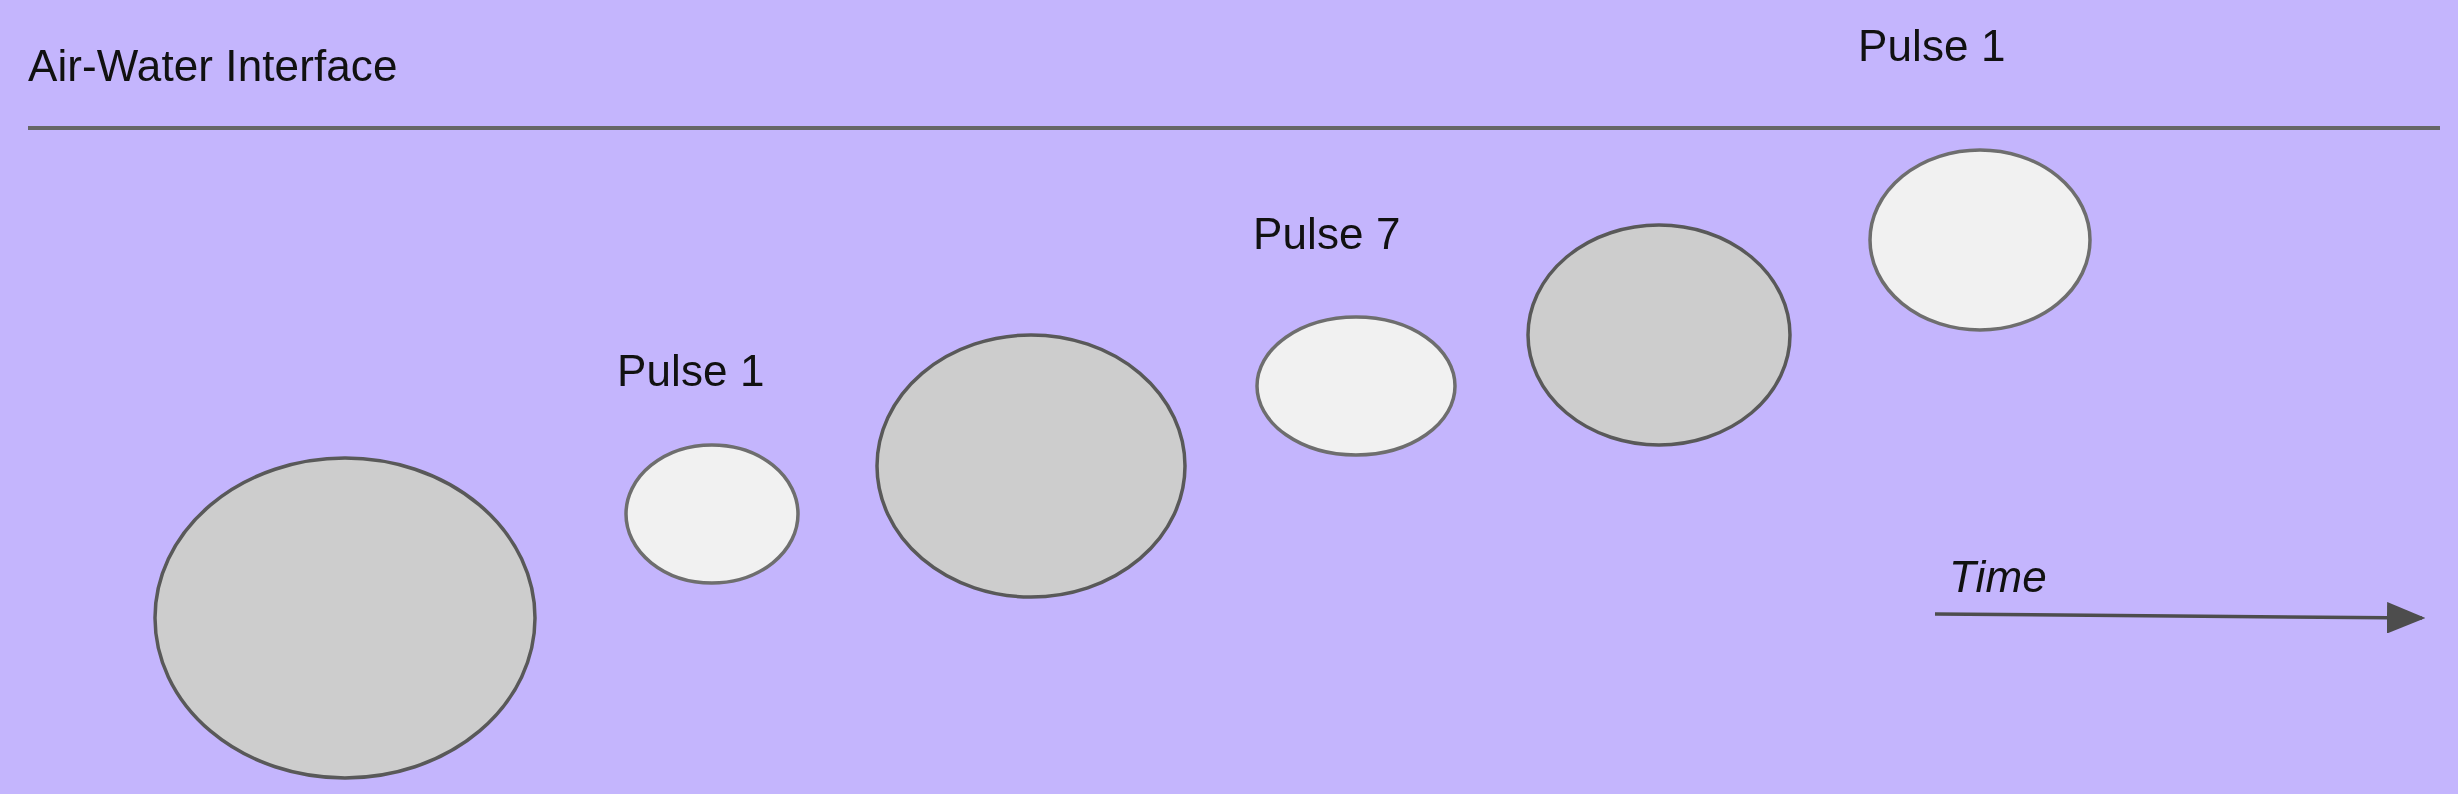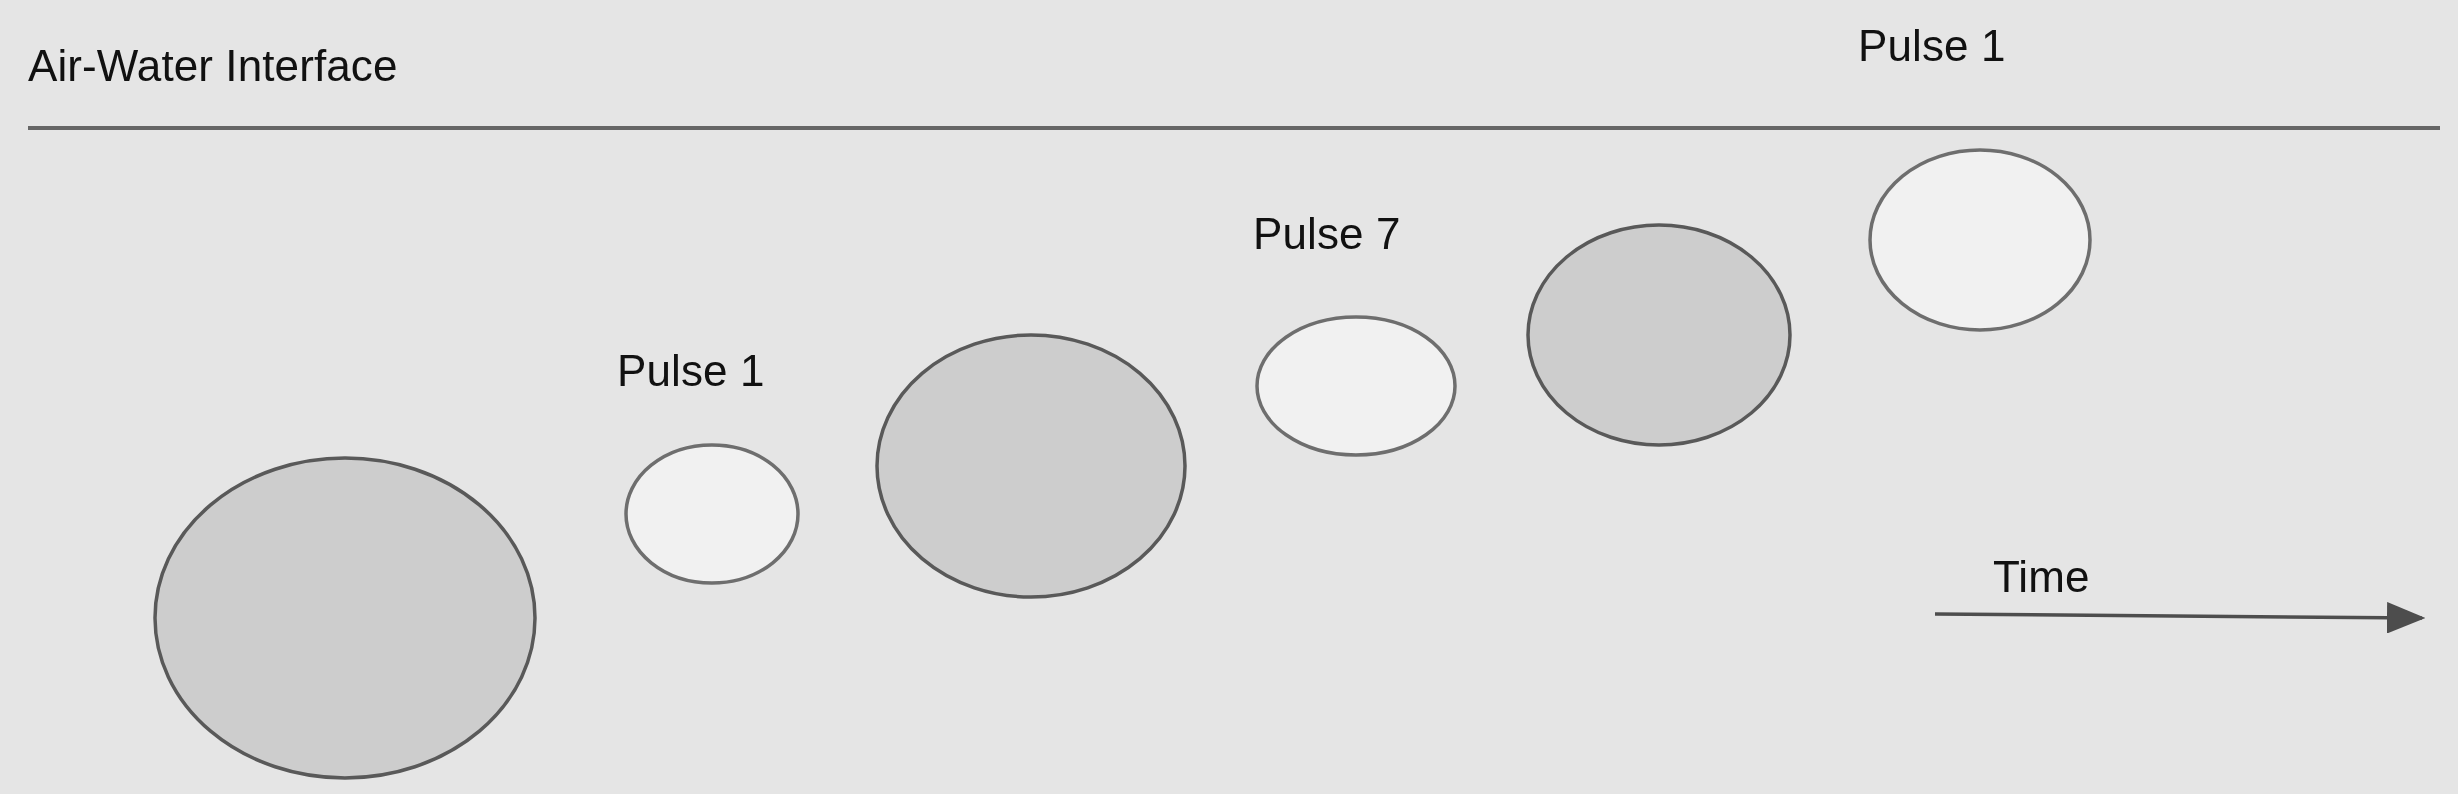--- a/index.html
+++ b/index.html
@@ -4,21 +4,21 @@
 <style>
   html, body {
     margin: 0;
     padding: 0;
     background: #ffffff;
   }
   #stage {
     position: relative;
     width: 2458px;
     height: 794px;
-    background: #e5e5e5;
+    background: #c4b5fd;
     overflow: hidden;
     font-family: "Liberation Sans", sans-serif;
   }
   #diagram-svg {
     position: absolute;
     left: 0;
     top: 0;
     width: 2458px;
     height: 794px;
     display: block;
@@ -30,21 +30,21 @@
     font-weight: 400;
     color: #111111;
     white-space: nowrap;
     letter-spacing: 0.1px;
     line-height: 1;
   }
   .lbl-interface { left: 28px;   top: 44px;  }
   .lbl-pulse-top-right { left: 1858px; top: 24px; }
   .lbl-pulse-1a { left: 617px;  top: 349px; }
   .lbl-pulse-2  { left: 1253px; top: 212px; }
-  .lbl-time     { left: 1993px; top: 555px; }
+  .lbl-time     { left: 1949px; top: 555px; font-style: italic; }
 </style>
 </head>
 <body>
 
 <div id="stage">
 
   <svg id="diagram-svg" viewBox="0 0 2458 794" xmlns="http://www.w3.org/2000/svg">
 
     <defs>
       <marker id="time-arrowhead" markerWidth="11" markerHeight="9" refX="10" refY="4.5" orient="auto" markerUnits="strokeWidth">

